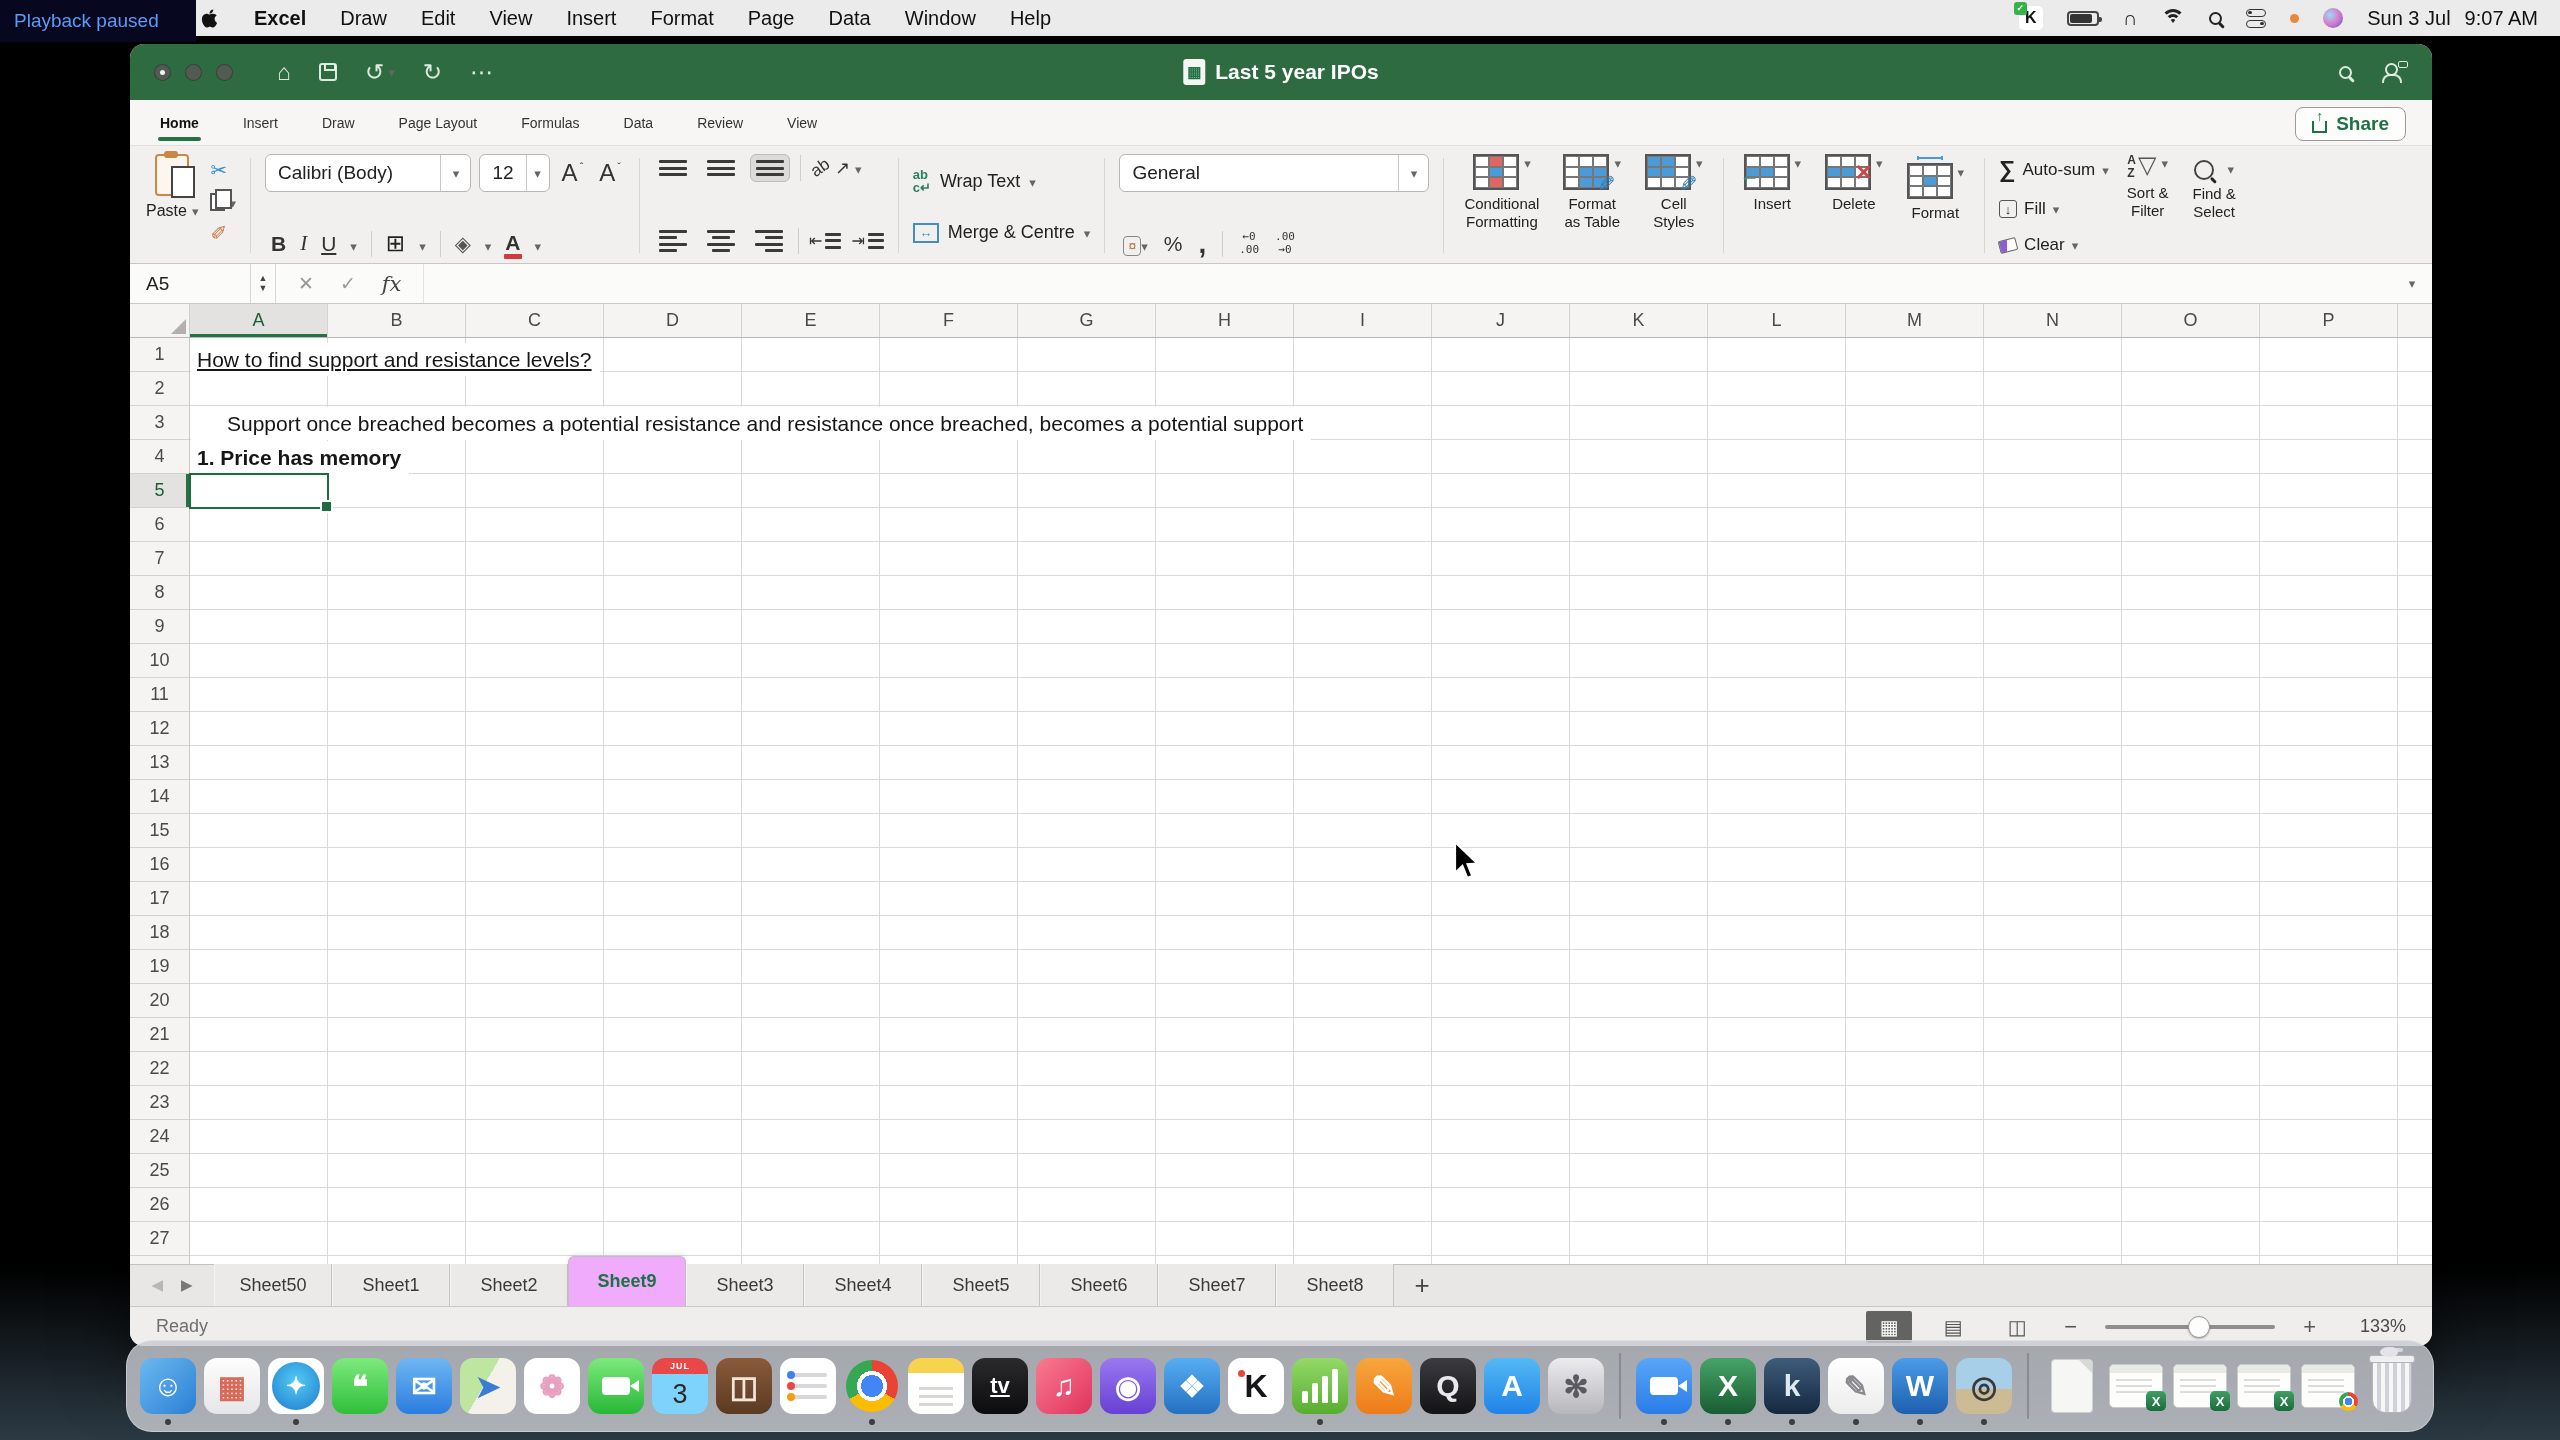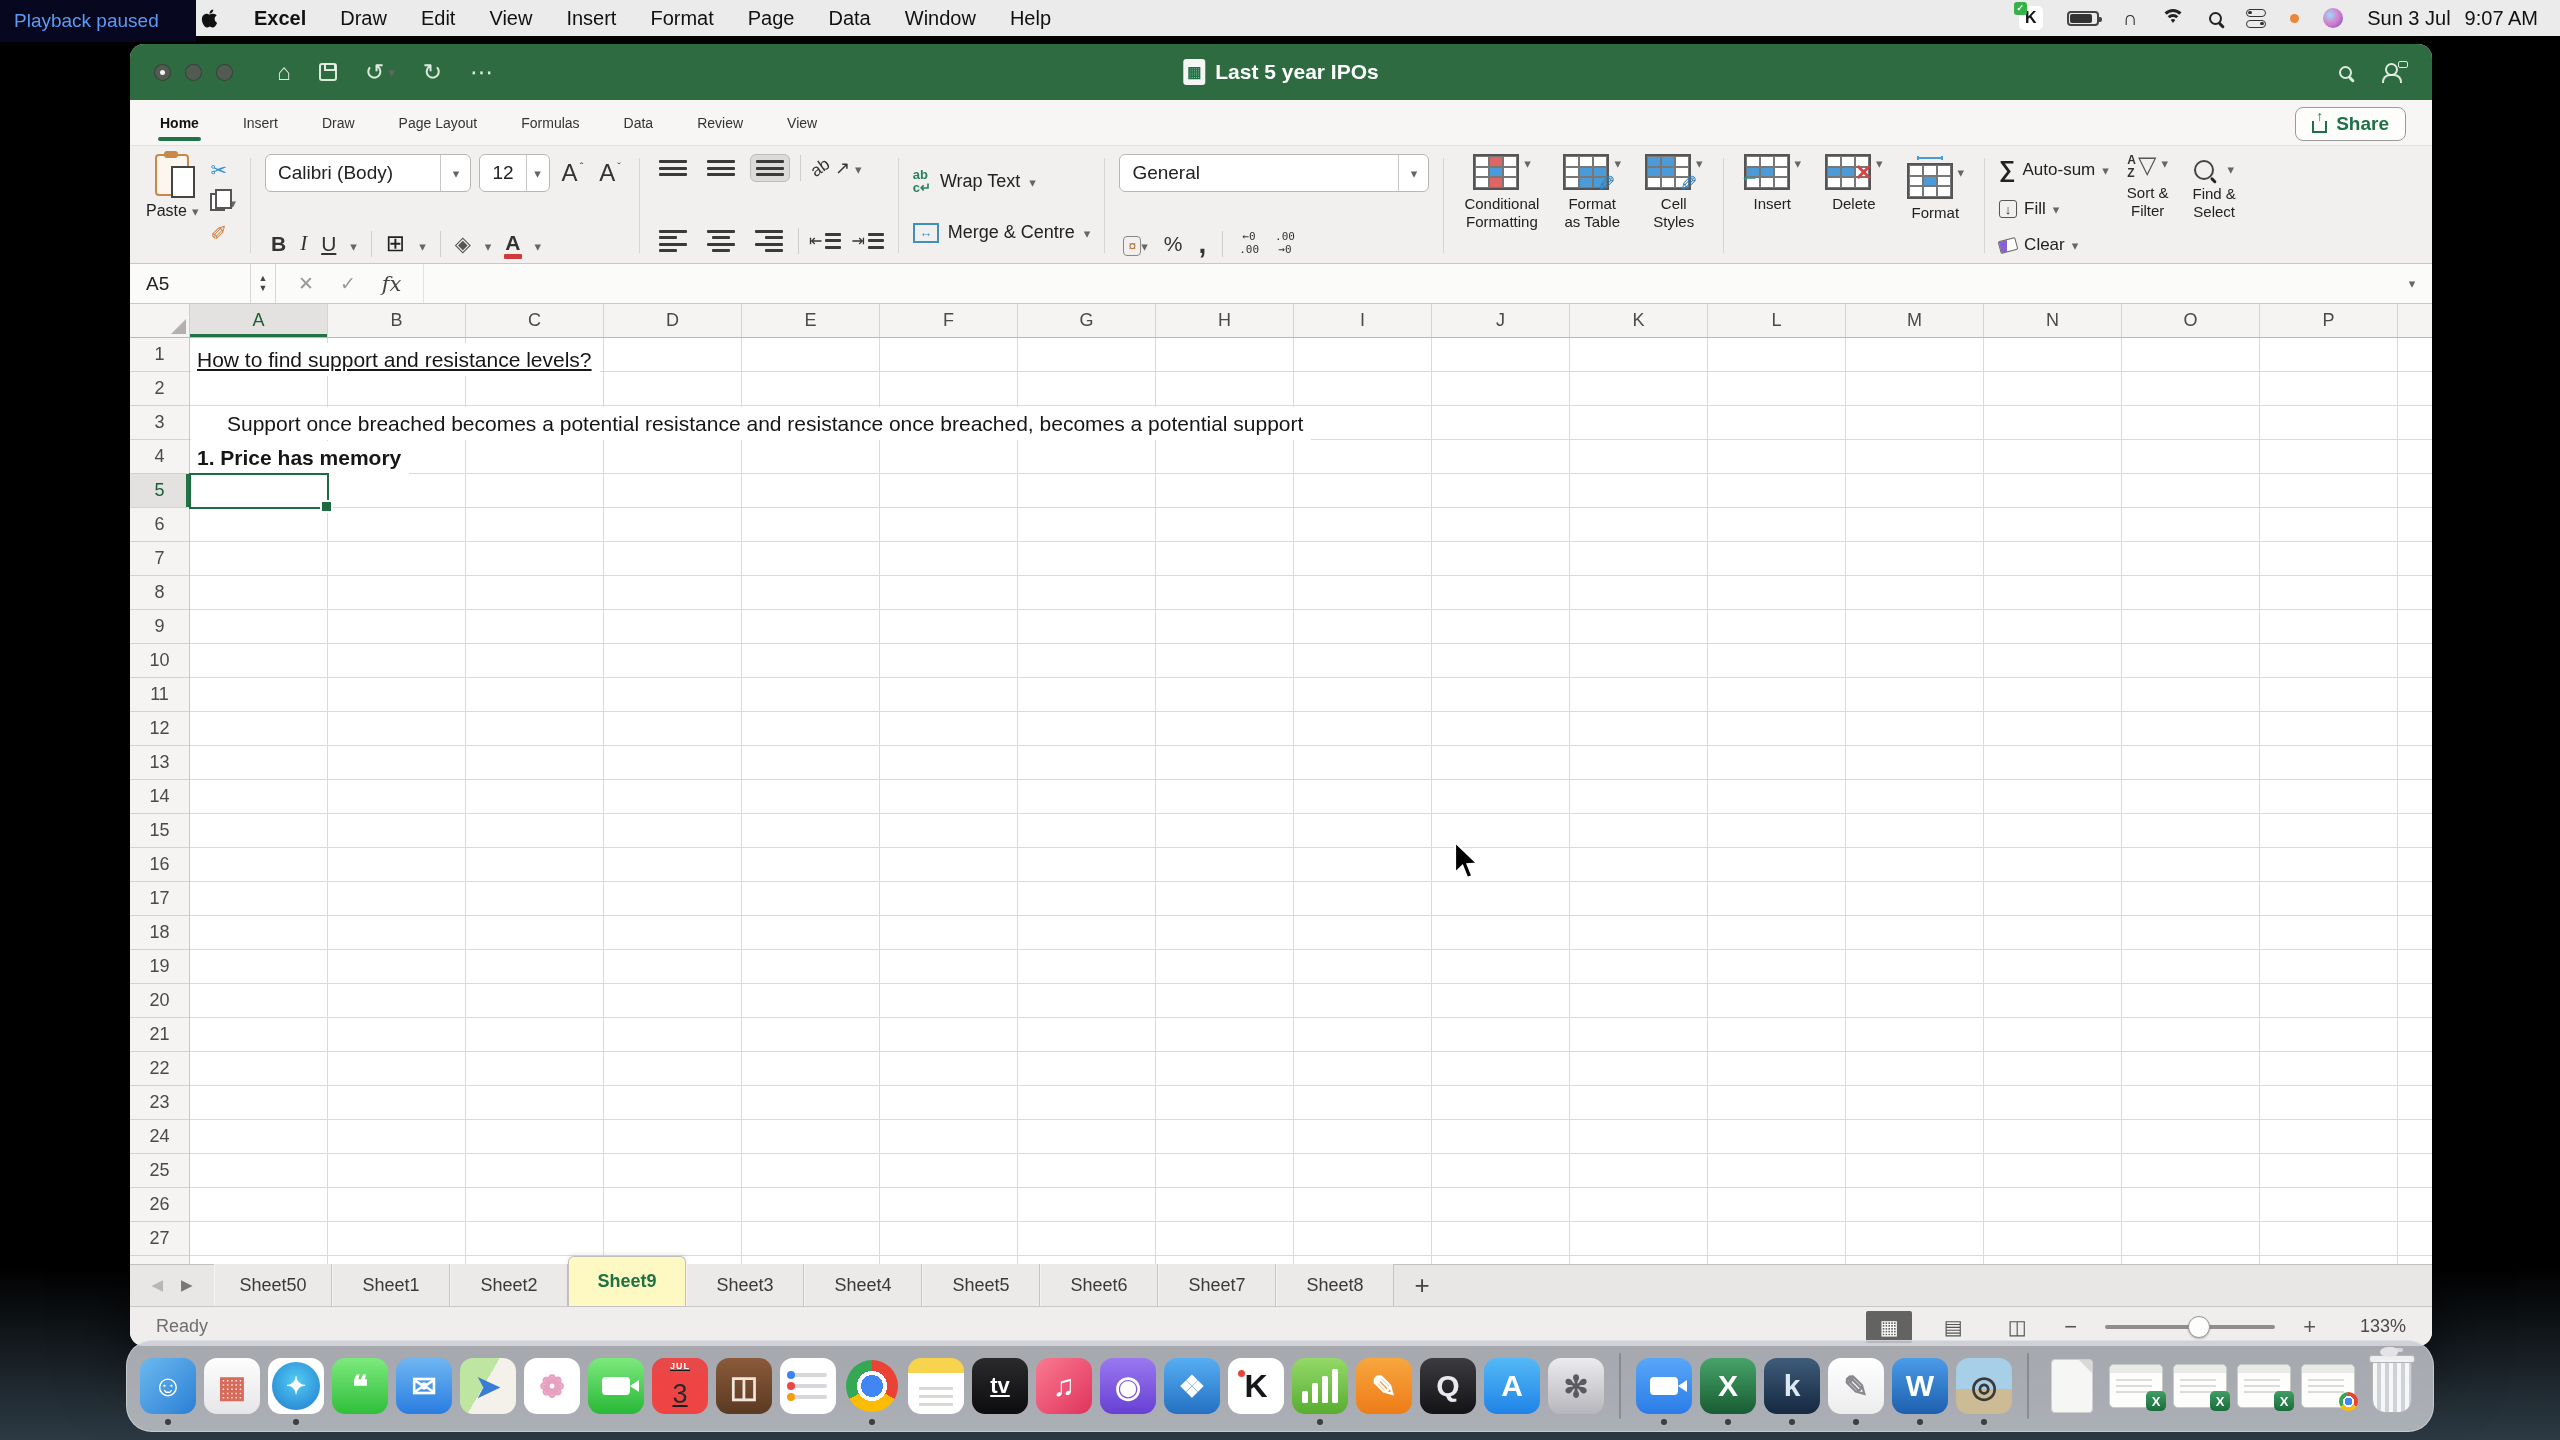--- a/index.html
+++ b/index.html
@@ -193,21 +193,21 @@
   .cell-text{position:absolute;z-index:2;font-size:21px;color:#161616;white-space:nowrap;background:#fff;padding:0 8px 0 6px;line-height:34px;height:33px;}
   .cell-text.bold{font-weight:700;}
   .selbox-cell{position:absolute;z-index:4;border:2.5px solid #1d6b3f;background:transparent;}
   .selbox-cell::after{content:"";position:absolute;right:-6px;bottom:-6px;width:9px;height:9px;background:#1d6b3f;border:2px solid #fff;}
 
   
   .sheetbar{height:42px;background:#e8e7e5;border-top:1px solid #c2c1bf;display:flex;align-items:flex-end;flex:0 0 auto;position:relative;z-index:5;}
   .sb-arrows{width:84px;display:flex;align-items:center;justify-content:center;gap:18px;height:42px;font-size:15px;}
   .sb-arrows .a1{color:#b8b7b5;} .sb-arrows .a2{color:#777;}
   .stab{width:118px;height:42px;display:flex;align-items:center;justify-content:center;font-size:18px;color:#3a3a38;background:#eceae8;border-right:1px solid #c6c5c3;border-left:1px solid #f4f3f1;}
-  .stab.active{background:#fef9c3;color:#1e7145;font-weight:700;height:50px;margin-top:-8px;border:1px solid #c0bfbd;border-bottom:none;border-radius:6px 6px 0 0;box-shadow:0 -2px 5px rgba(0,0,0,.08);}
+  .stab.active{background:#f0abfc;color:#1e7145;font-weight:700;height:50px;margin-top:-8px;border:1px solid #c0bfbd;border-bottom:none;border-radius:6px 6px 0 0;box-shadow:0 -2px 5px rgba(0,0,0,.08);}
   .stab-add{width:56px;height:42px;display:flex;align-items:center;justify-content:center;font-size:26px;color:#444;}
 
   
   .statusbar{height:40px;background:#efeeec;border-top:1px solid #c9c8c6;display:flex;align-items:center;padding:0 26px;flex:0 0 auto;}
   .status-txt{font-size:18px;color:#6f6f6d;}
   .sb-right{margin-left:auto;display:flex;align-items:center;gap:18px;}
   .view-ic{width:46px;height:32px;display:flex;align-items:center;justify-content:center;font-size:20px;color:#555;border-radius:2px;}
   .view-ic.selected{background:#636361;color:#fff;}
   .zoom-minus,.zoom-plus{font-size:22px;color:#555;padding:0 6px;}
   .zslider{width:170px;height:4px;background:#8f8e8c;border-radius:2px;position:relative;margin:0 4px;}
@@ -217,21 +217,21 @@
   
   .dock{position:absolute;bottom:8px;left:50%;transform:translateX(-50%);height:92px;background:rgba(200,203,209,.82);border:1px solid rgba(255,255,255,.35);border-radius:26px;display:flex;align-items:center;padding:0 12px;gap:6px;z-index:40;}
   .ditem{position:relative;width:58px;height:80px;display:flex;align-items:center;justify-content:center;}
   .ditem .ic{width:56px;height:56px;border-radius:13px;display:flex;align-items:center;justify-content:center;font-size:30px;font-weight:600;}
   .ditem.running::after{content:"";position:absolute;bottom:1px;left:50%;transform:translateX(-50%);width:6px;height:6px;border-radius:50%;background:#3c3c3e;}
   .ddiv{width:2px;height:66px;background:rgba(80,80,85,.35);margin:0 8px;border-radius:1px;}
   .safari-in{width:48px;height:48px;border-radius:50%;background:radial-gradient(circle at 50% 40%,#53ccf2,#1f7ad0);display:flex;align-items:center;justify-content:center;color:#fff;font-size:24px;}
   .chrome-in{width:52px;height:52px;border-radius:50%;background:
       radial-gradient(circle at 50% 50%, #4285f4 0 11px, #fff 11px 15px, transparent 15px),
       conic-gradient(#ea4335 0 120deg, #fbbc05 120deg 240deg, #34a853 240deg 360deg);}
-  .cal-in{width:56px;height:56px;border-radius:13px;background:#ef4444;overflow:hidden;display:flex;flex-direction:column;text-decoration:underline;}
+  .cal-in{width:56px;height:56px;border-radius:13px;background:#7dd3fc;overflow:hidden;display:flex;flex-direction:column;}
   .cal-month{height:16px;background:#e84848;color:#fff;font-size:9px;font-weight:700;display:flex;align-items:center;justify-content:center;letter-spacing:1px;}
   .cal-day{flex:1;display:flex;align-items:center;justify-content:center;font-size:27px;color:#2a2a2a;}
   .rem-in{width:56px;height:56px;border-radius:13px;background:#fff;display:flex;flex-direction:column;justify-content:center;gap:7px;padding:0 9px;}
   .rem-in i{height:4px;border-radius:2px;background:#d8d8dc;position:relative;}
   .rem-in i::before{content:"";position:absolute;left:-2px;top:-2px;width:8px;height:8px;border-radius:50%;}
   .rem-in i:nth-child(1)::before{background:#3b82f6;} .rem-in i:nth-child(2)::before{background:#ef4444;} .rem-in i:nth-child(3)::before{background:#f59e0b;}
   .cam-in{width:28px;height:18px;background:#fff;border-radius:4px;position:relative;}
   .cam-in::after{content:"";position:absolute;right:-9px;top:3px;border-left:9px solid #fff;border-top:6px solid transparent;border-bottom:6px solid transparent;transform:scaleX(-1);}
   .bars-in{display:flex;align-items:flex-end;gap:4px;height:34px;}
   .bars-in i{width:6px;background:#fff;border-radius:1.5px;}

